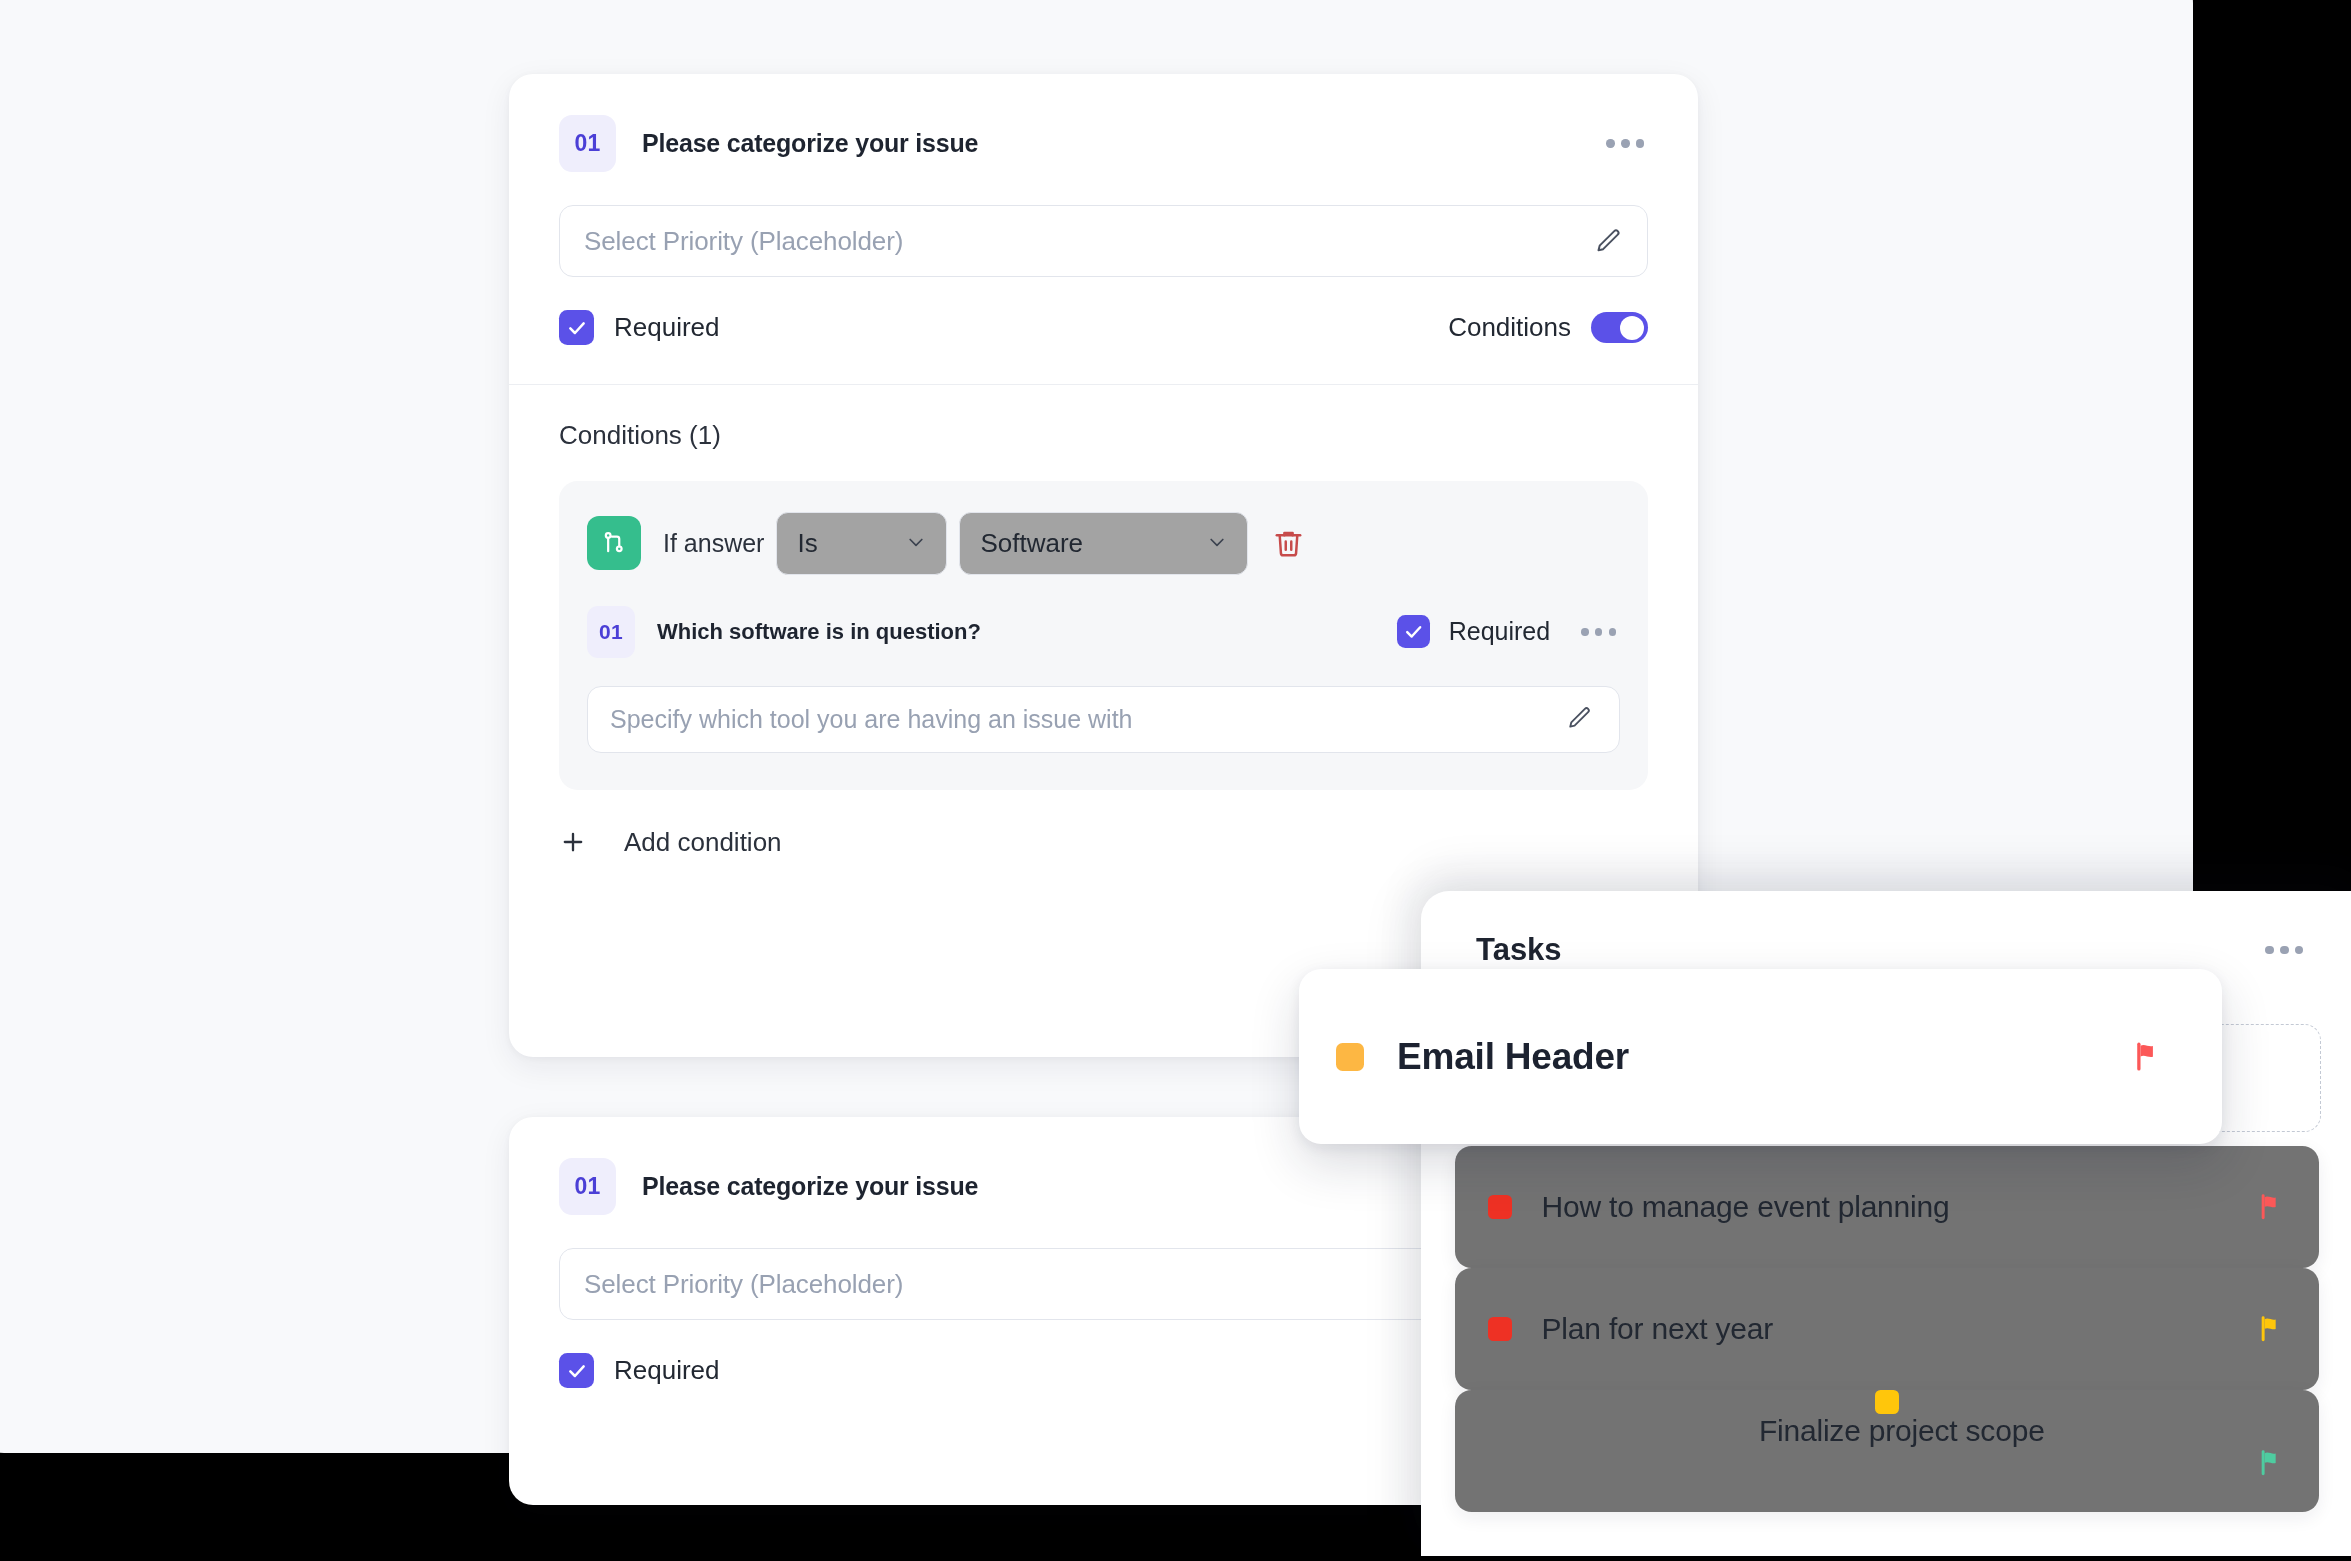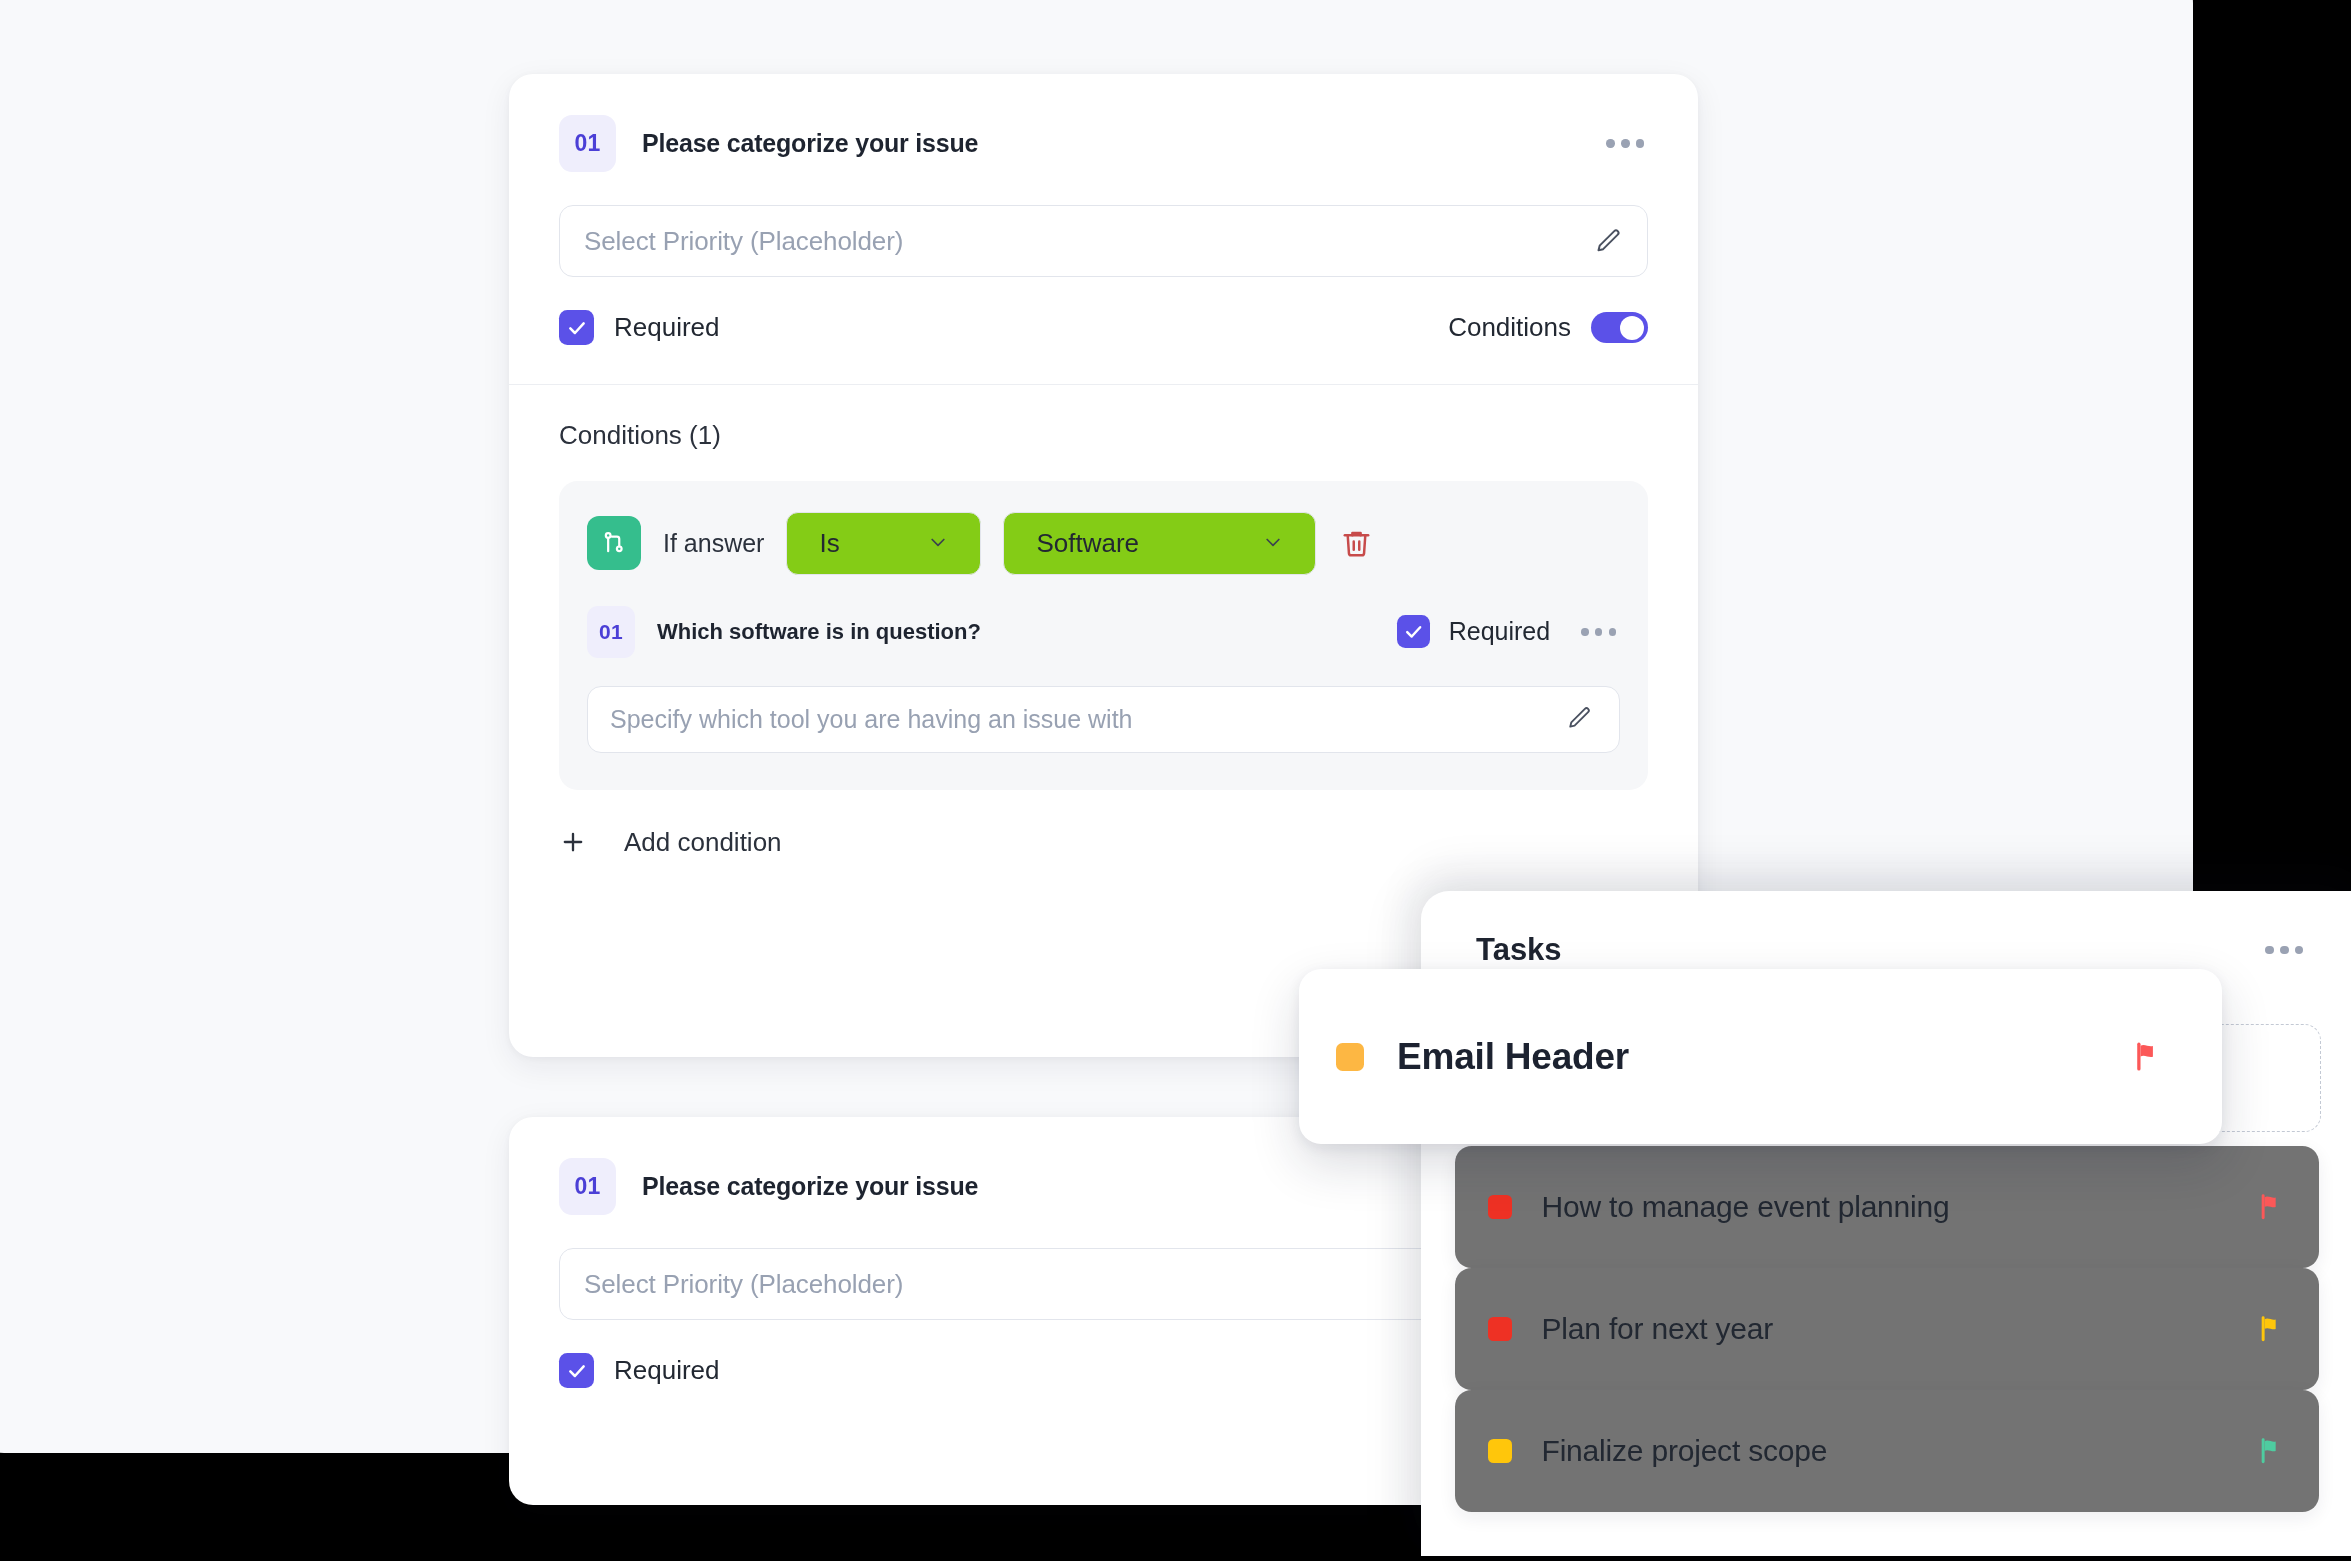--- a/index.html
+++ b/index.html
@@ -197,28 +197,28 @@
     align-items: center;
     justify-content: center;
     flex: 0 0 auto;
   }
   .if-answer {
     margin-left: 22px;
     font-size: 25px;
     color: #2B313C;
   }
   .select {
-    margin-left: 22px;
+    margin-left: 12px;
     height: 61px;
     border: 1.4px solid #E2E5EC;
     border-radius: 12px;
-    background: #84cc16;
-    display: flex;
-    align-items: center;
-    padding: 0 32px;
+    background: #a3a3a3;
+    display: flex;
+    align-items: center;
+    padding: 0 20px;
     flex: 0 0 auto;
   }
   .select .val {
     font-size: 26px;
     color: #222832;
   }
   .select .chev {
     margin-left: auto;
     padding-left: 24px;
   }
@@ -341,21 +341,21 @@
     background: #737373;
     border-radius: 16.6px;
     box-shadow: 0 5.5px 18.5px rgba(25,32,56,0.07);
     display: flex;
     align-items: center;
     padding: 0 33px;
     box-sizing: border-box;
   }
   #task-row-0 { top: 1146px; }
   #task-row-1 { top: 1268px; }
-  #task-row-2 { top: 1390px; }
+  #task-row-2 { top: 1390px; flex-direction: column; }
 
   .sw {
     width: 24px;
     height: 24px;
     border-radius: 5.5px;
     flex: 0 0 auto;
   }
   .task-label {
     margin-left: 29.5px;
     font-size: 30px;

